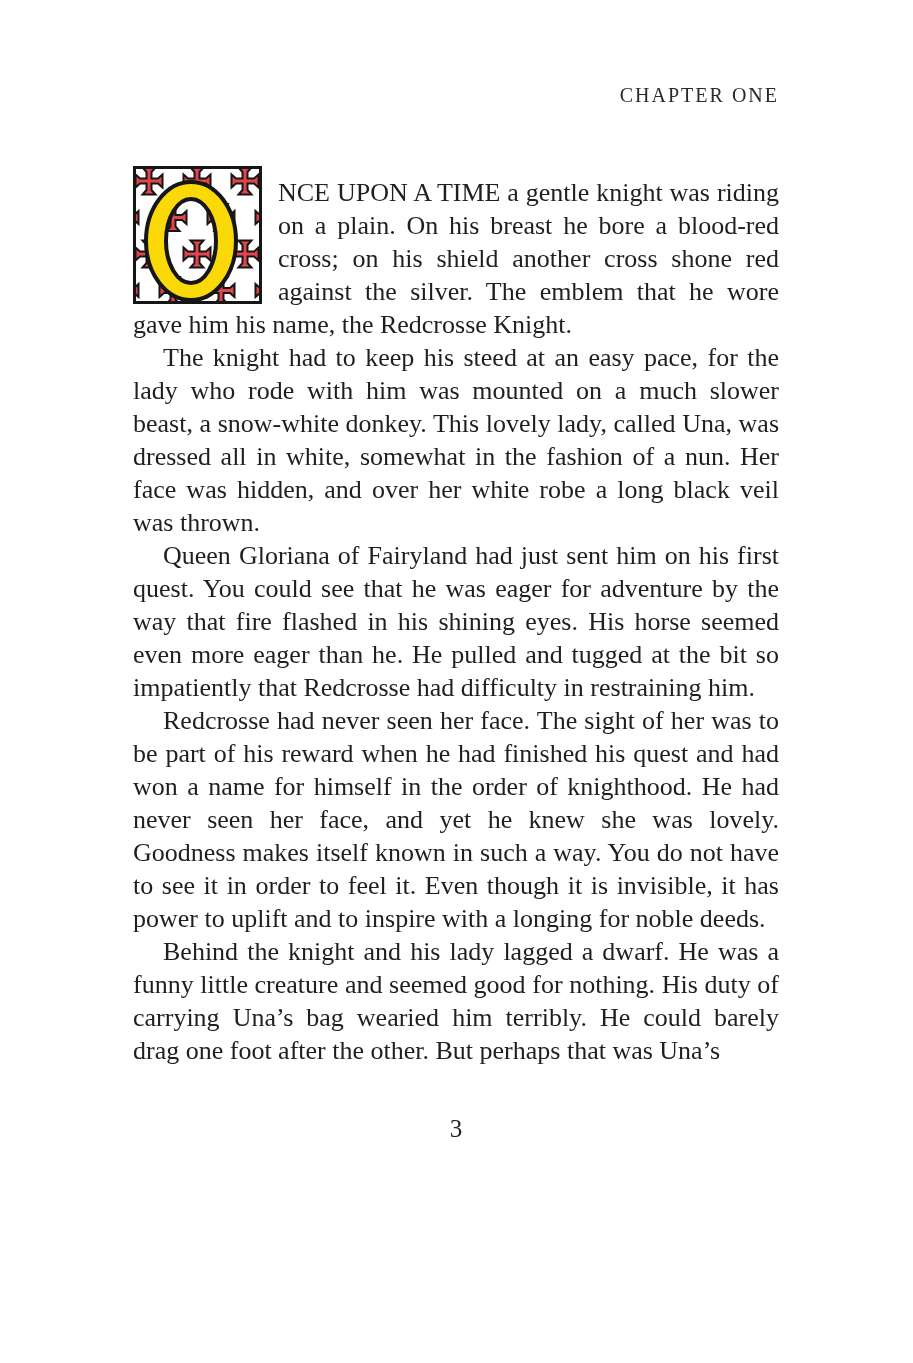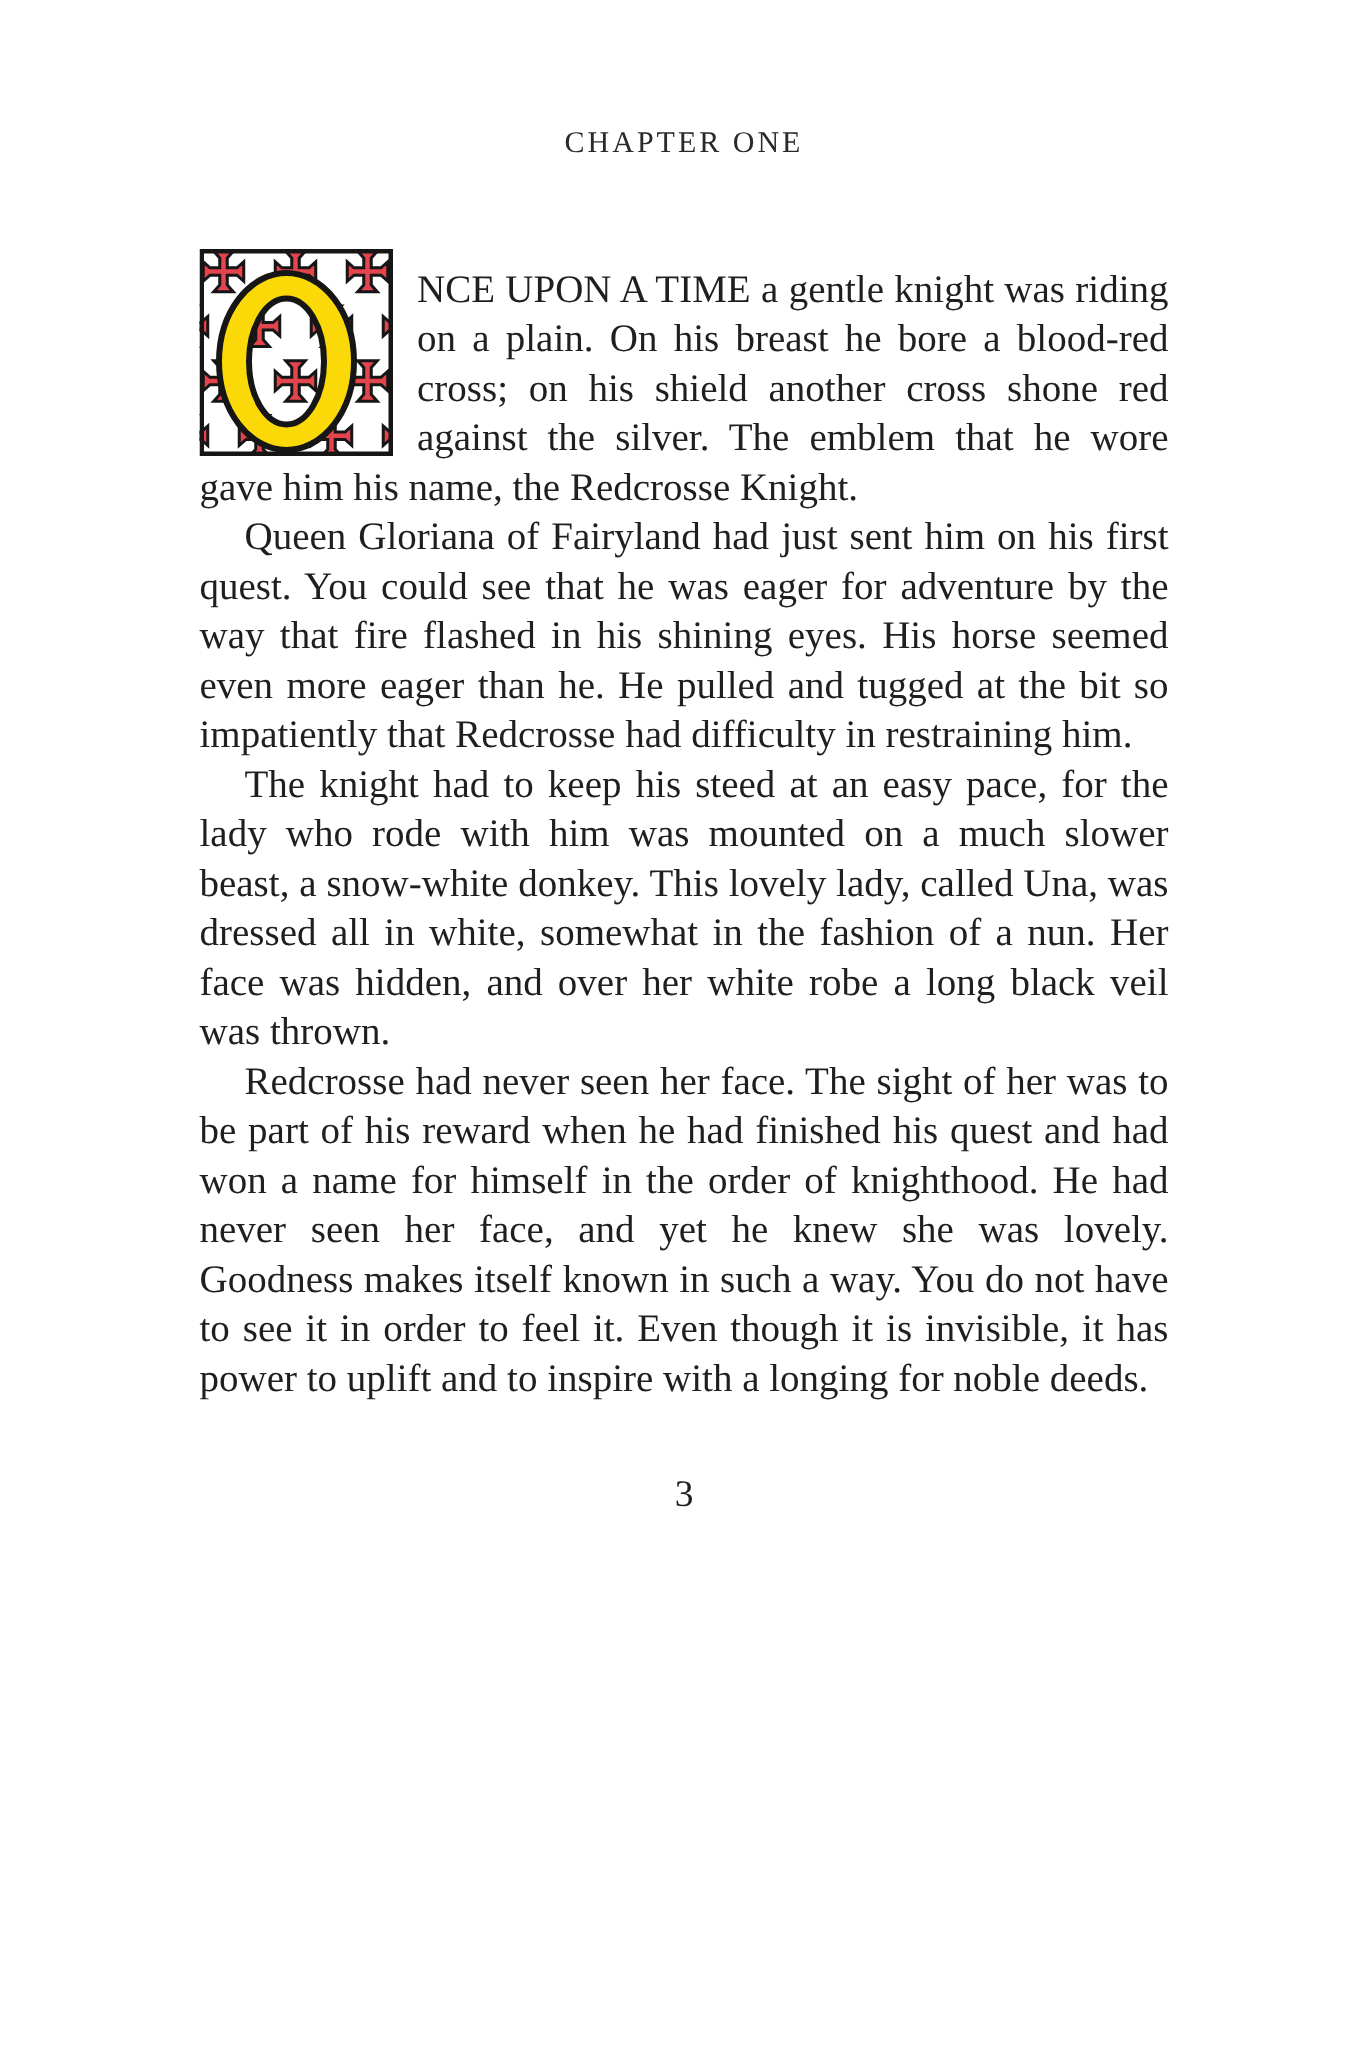--- a/index.html
+++ b/index.html
@@ -8,21 +8,21 @@
     width: 913px;
     height: 1363px;
     background: #ffffff;
     font-family: "Liberation Serif", "DejaVu Serif", serif;
     color: #1f1f1f;
     overflow: hidden;
   }
   .chapter-heading {
     margin: 84px 0 0 133px;
     width: 646px;
-    text-align: center;
+    text-align: right;
     font-size: 20px;
     line-height: 22px;
     letter-spacing: 2px;
     color: #2a2a2a;
   }
   .text-column {
     margin-left: 133px;
     width: 646px;
     text-align: justify;
     font-size: 26px;
@@ -78,21 +78,22 @@
           <use href="#cross" transform="translate(88,124.5)"></use>
           <use href="#cross" transform="translate(136,124.5)"></use>
         </g>
         <path fill-rule="evenodd" stroke="#161616" stroke-width="4" d="M 13 75 a 45 59 0 1 0 90 0 a 45 59 0 1 0 -90 0
                  M 33 75 a 25 42 0 1 0 50 0 a 25 42 0 1 0 -50 0" fill="#FBD807"></path>
         <rect x="1.5" y="1.5" width="126" height="135" fill="none" stroke="#161616" stroke-width="3"></rect>
       </svg>
       <span>NCE UPON A TIME</span><span> a gentle knight was riding on a plain. On his breast he bore a blood-red cross; on his shield another cross shone red against the silver. The emblem that he wore gave him his name, the Redcrosse Knight.</span>
     </p>
 
+    <p>The knight had to keep his steed at an easy pace, for the lady who rode with him was mounted on a much slower beast, a snow-white donkey. This lovely lady, called Una, was dressed all in white, somewhat in the fashion of a nun. Her face was hidden, and over her white robe a long black veil was thrown.</p>
     <p>Queen Gloriana of Fairyland had just sent him on his first quest. You could see that he was eager for adventure by the way that fire flashed in his shining eyes. His horse seemed even more eager than he. He pulled and tugged at the bit so impatiently that Redcrosse had difficulty in restraining him.</p>
-    <p>The knight had to keep his steed at an easy pace, for the lady who rode with him was mounted on a much slower beast, a snow-white donkey. This lovely lady, called Una, was dressed all in white, somewhat in the fashion of a nun. Her face was hidden, and over her white robe a long black veil was thrown.</p>
     <p>Redcrosse had never seen her face. The sight of her was to be part of his reward when he had finished his quest and had won a name for himself in the order of knighthood. He had never seen her face, and yet he knew she was lovely. Goodness makes itself known in such a way. You do not have to see it in order to feel it. Even though it is invisible, it has power to uplift and to inspire with a longing for noble deeds.</p>
+    <p>Behind the knight and his lady lagged a dwarf. He was a funny little creature and seemed good for nothing. His duty of carrying Una’s bag wearied him terribly. He could barely drag one foot after the other. But perhaps that was Una’s</p>
 
   </div>
 
   <div class="page-number">3</div>
 
 </div>
 
 </body></html>

